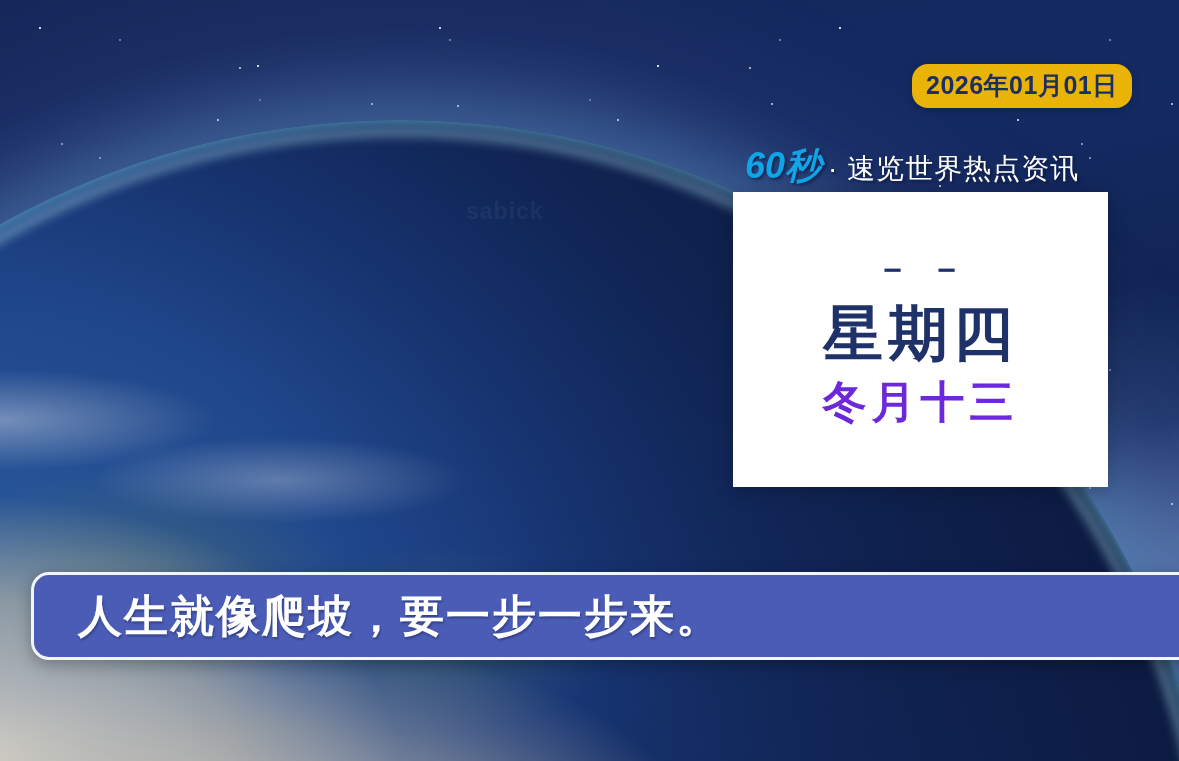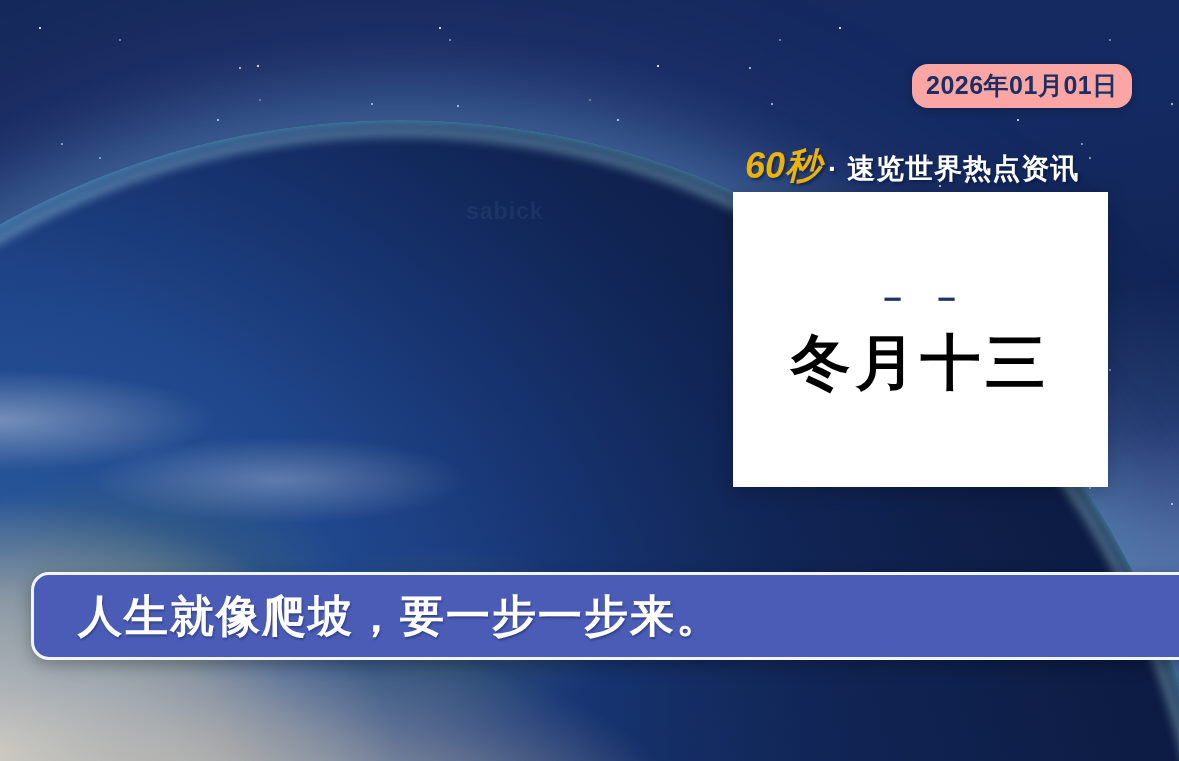--- a/index.html
+++ b/index.html
@@ -185,51 +185,51 @@
     margin-top: 18px;
     text-shadow: 5px 6px 0 rgba(9,20,52,.30), 0 0 20px rgba(200,225,255,.16);
   }
 
   
   .date-badge {
     position: absolute;
     left: 912px;
     top: 64px;
     padding: 5px 14px 6px;
-    background: #fca5a5;
+    background: #eab308;
     border-radius: 16px;
     color: #1b2f63;
     font-size: 25px;
     font-weight: 700;
     letter-spacing: .5px;
     white-space: nowrap;
     box-shadow: 0 2px 8px rgba(0,0,0,.22);
   }
 
   
   .tagline {
     position: absolute;
     left: 745px;
     top: 142px;
     display: flex;
     align-items: baseline;
     white-space: nowrap;
     text-shadow: 2px 2px 3px rgba(8,18,48,.55);
   }
   .tagline .sec {
-    color: #eab308;
+    color: #0ea5e9;
     font-size: 36px;
     font-weight: 700;
     font-style: italic;
     letter-spacing: 0px;
   }
   .tagline .rest {
     color: #ffffff;
     font-size: 28px;
-    font-weight: 700;
+    font-weight: 400;
     margin-left: 7px;
     letter-spacing: 1px;
   }
 
   
   .info-card {
     position: absolute;
     left: 733px;
     top: 192px;
     width: 375px;
@@ -258,22 +258,22 @@
   }
   .weekday {
     color: #1e3269;
     font-size: 60px;
     font-weight: 700;
     letter-spacing: 5px;
     line-height: 1.18;
     margin-bottom: 6px;
   }
   .lunar {
-    color: #000000;
-    font-size: 60px;
+    color: #6d28d9;
+    font-size: 44px;
     font-weight: 700;
     letter-spacing: 5px;
     line-height: 1.18;
   }
 
   
   .quote-bar {
     position: absolute;
     left: 31px;
     top: 572px;
@@ -324,20 +324,21 @@
   <div class="tagline">
     <span class="sec">60秒</span>
     <span class="rest">· 速览世界热点资讯</span>
   </div>
 
   <div class="info-card">
     <div class="issue-row">
       <span class="dash">－</span>
       <span class="dash">－</span>
     </div>
+    <div class="weekday">星期四</div>
     <div class="lunar">冬月十三</div>
   </div>
 
   <div class="quote-bar">
     <div class="quote-text">人生就像爬坡，要一步一步来。</div>
   </div>
 
 </div>
 
 </body></html>

